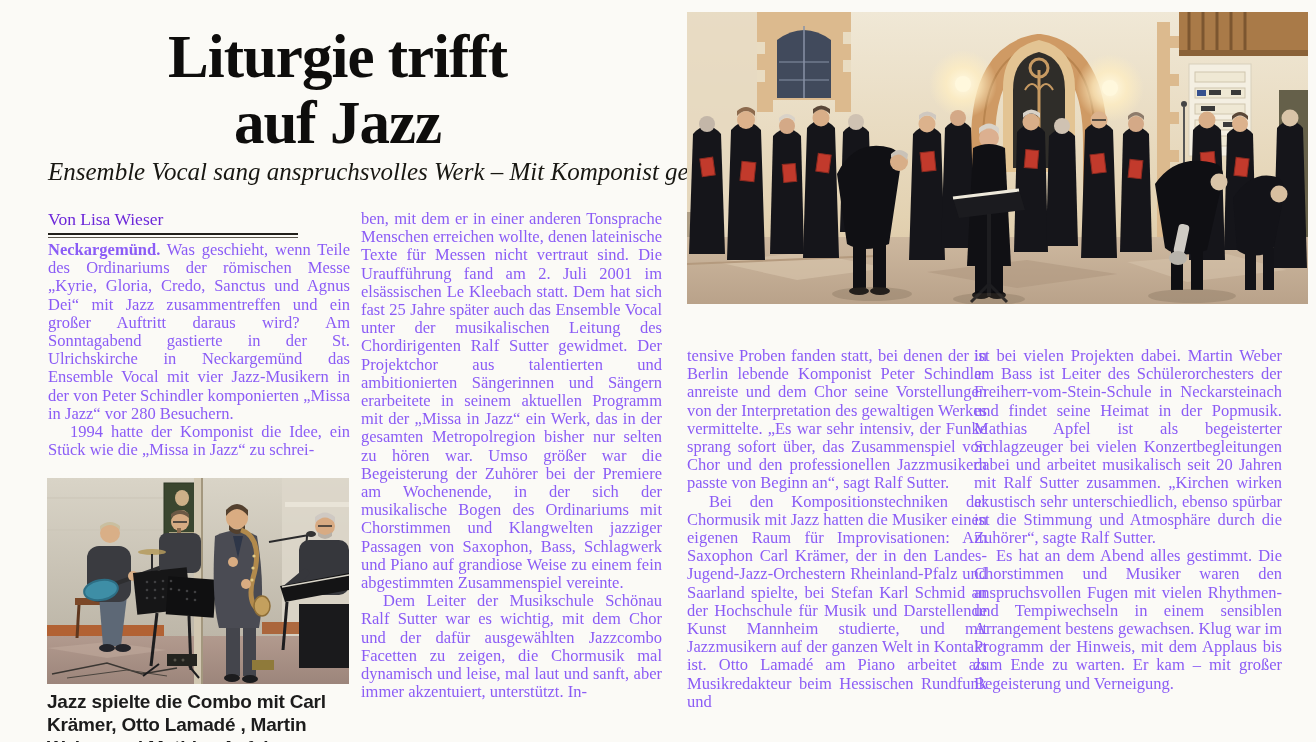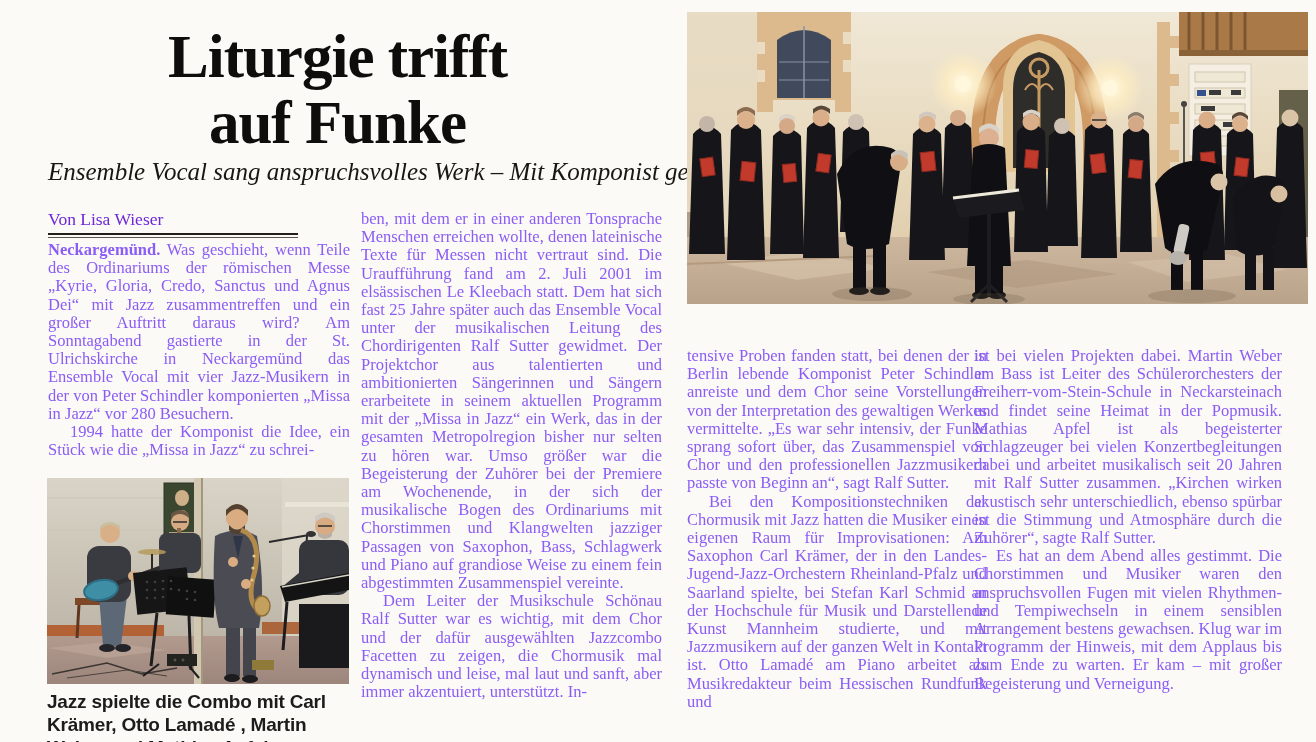--- a/index.html
+++ b/index.html
@@ -53,21 +53,21 @@
   #caption-choir{left:687px;top:311px;width:621px;font-size:18px;line-height:22px;letter-spacing:-.2px;}
   .credit{font-size:15px;color:#2e2c28;margin-left:7px;letter-spacing:0;}
 </style>
 </head>
 <body>
 
 <div class="sheet">
 
   <div class="headline">
     <div>Liturgie trifft</div>
-    <div>auf Funke</div>
+    <div>auf Jazz</div>
   </div>
 
   <div class="subheadline">Ensemble Vocal sang anspruchsvolles Werk – Mit Komponist geprobt</div>
 
   <div class="byline">Von Lisa Wieser</div>
   <div class="byline-rule"></div>
 
   <div class="col" id="col1">
     <p><span class="lead-word">Neckargemünd.</span><span> Was geschieht, wenn Teile des Ordinariums der römischen Messe „Kyrie, Gloria, Credo, Sanctus und Agnus Dei“ mit Jazz zusammentreffen und ein großer Auftritt daraus wird? Am Sonntagabend gastierte in der St. Ulrichskirche in Neckargemünd das Ensemble Vocal mit vier Jazz-Musikern in der von Peter Schindler komponierten „Missa in Jazz“ vor 280 Besuchern.</span></p>
     <p class="indent">1994 hatte der Komponist die Idee, ein Stück wie die „Missa in Jazz“ zu schrei-</p>

